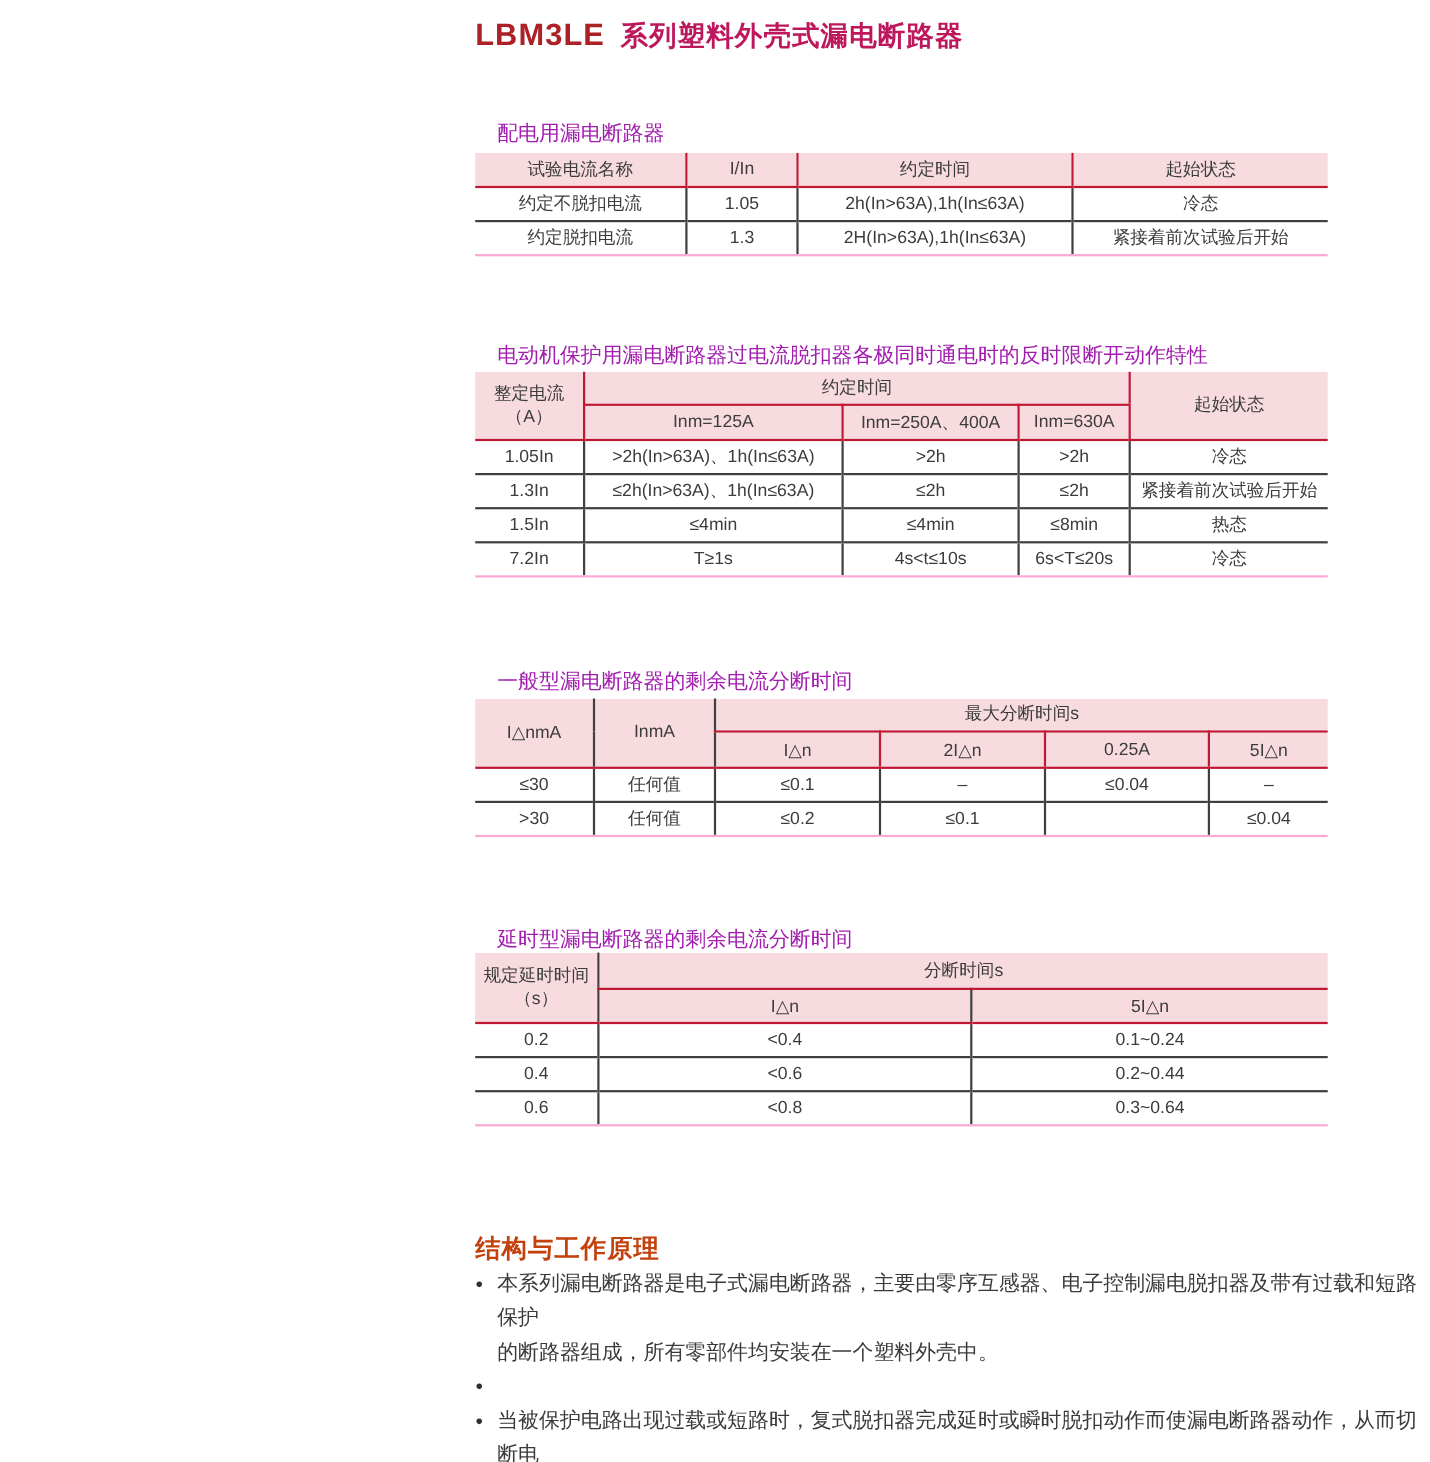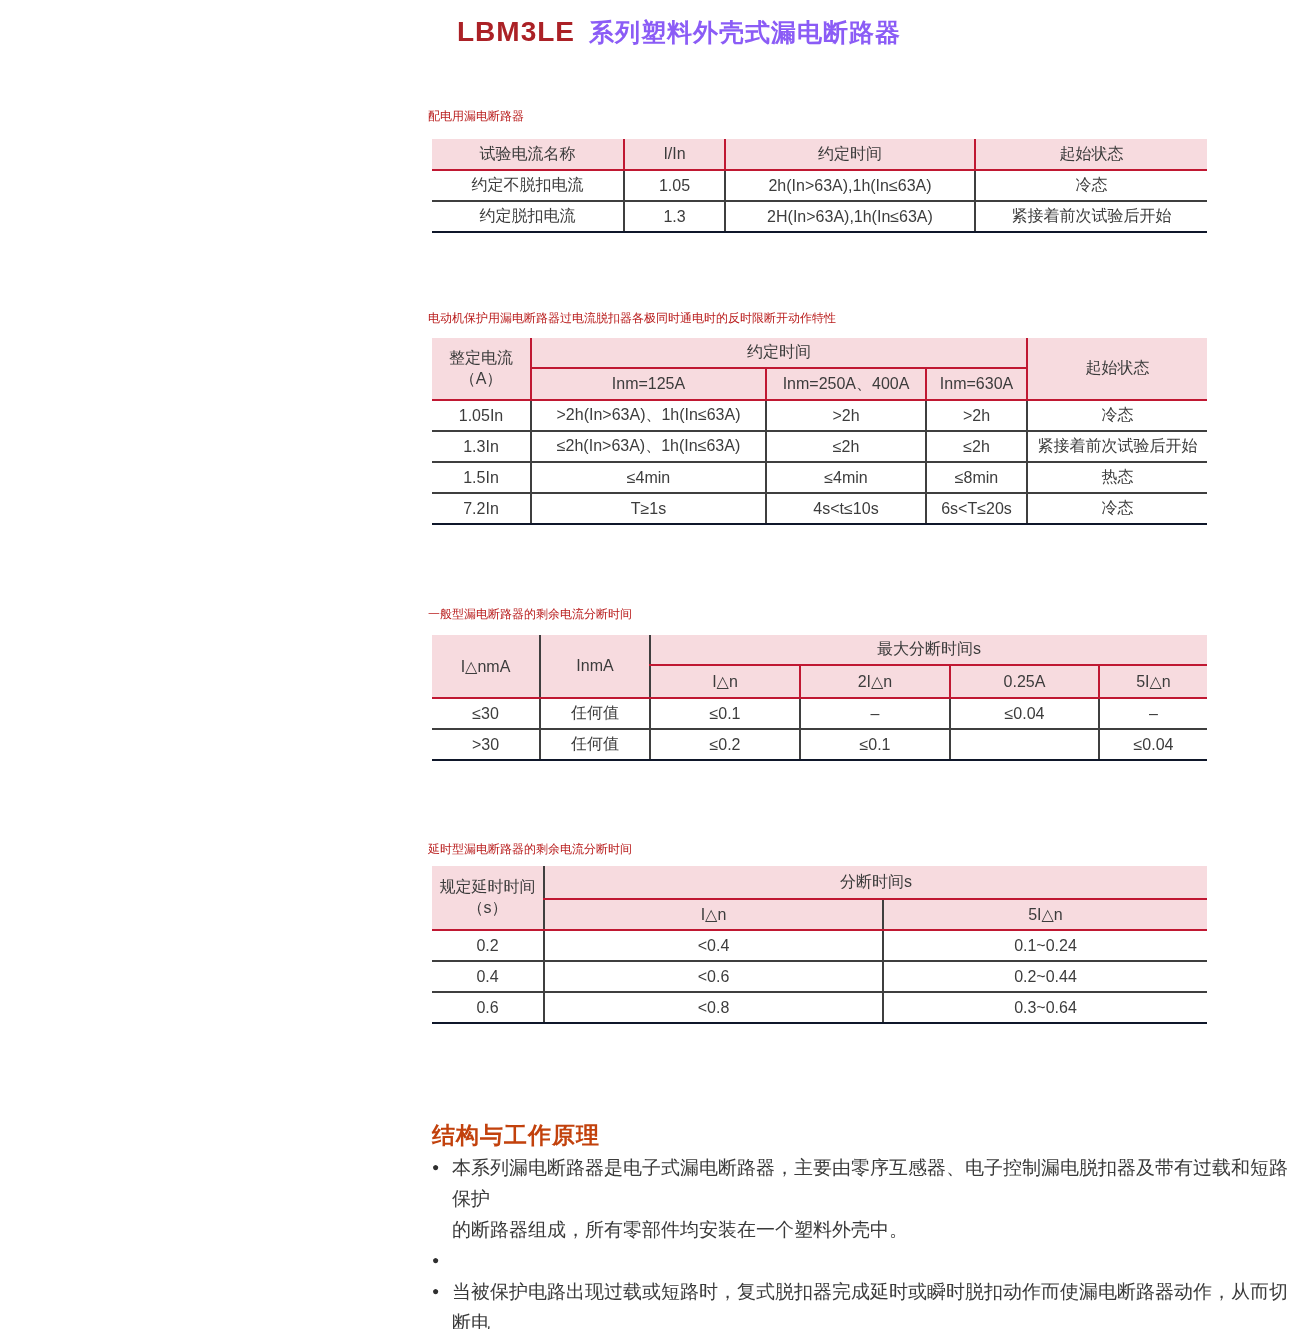--- a/index.html
+++ b/index.html
@@ -4,33 +4,33 @@
 <style>
   html,body{margin:0;padding:0;}
   body{
     width:1300px;height:1329px;position:relative;background:#ffffff;
     font-family:"Liberation Sans","DejaVu Sans",sans-serif;
     color:#3c3c3c;overflow:hidden;
   }
   .abs{position:absolute;}
 
   
-  .page-title{left:432px;top:16px;display:flex;align-items:baseline;margin-left:25px;}
+  .page-title{left:432px;top:16px;display:flex;align-items:baseline;}
   .title-model{color:#ab2126;font-weight:bold;font-size:28px;letter-spacing:1px;}
-  .title-rest{color:#8b5cf6;font-weight:bold;font-size:25px;margin-left:14px;letter-spacing:1px;}
-
-  
-  .caption{left:428px;font-size:12px;color:#b91c1c;}
+  .title-rest{color:#be185d;font-weight:bold;font-size:25px;margin-left:14px;letter-spacing:1px;}
+
+  
+  .caption{left:452px;font-size:19px;color:#a21caf;}
 
   
   table.tbl{border-collapse:collapse;table-layout:fixed;left:432px;font-size:16px;color:#3c3c3c;}
   table.tbl th,table.tbl td{text-align:center;vertical-align:middle;padding:0 2px;overflow:hidden;}
   table.tbl th{background:#f7dbdf;font-weight:normal;border-bottom:2px solid #c01832;}
   table.tbl td{border-top:2px solid #3f3f3f;}
-  table.tbl tr.last td{border-bottom:2px solid #0f172a;}
+  table.tbl tr.last td{border-bottom:2px solid #f9a8d4;}
   .vred{border-left:2px solid #c01832;}
   .vdark{border-left:2px solid #3f3f3f;}
   .pre{white-space:pre-line;}
   .h30{height:30px;} .h31{height:31px;padding-left:20px;} .h32{height:32px;} .h33{height:33px;}
 
   
   .section-heading{left:432px;top:1120px;font-size:23px;font-weight:bold;color:#c2410c;letter-spacing:1px;}
   .bullets{left:432px;top:1152px;width:872px;}
   .bullet-item{display:flex;}
   .bullet-marker{flex:0 0 20px;font-size:12px;line-height:31px;color:#2f2f2f;}

